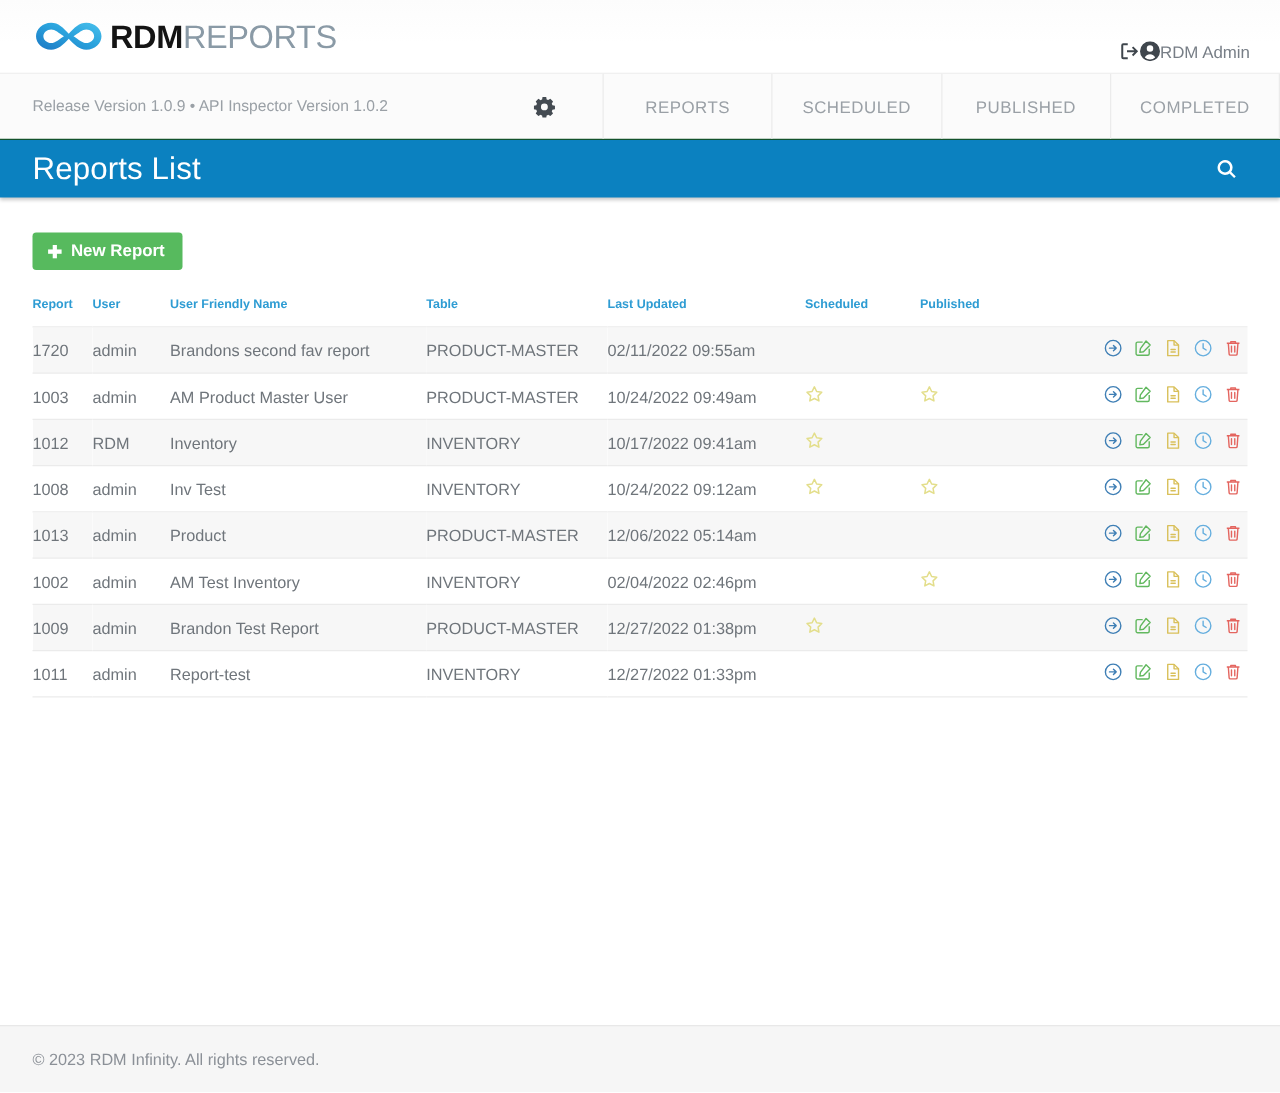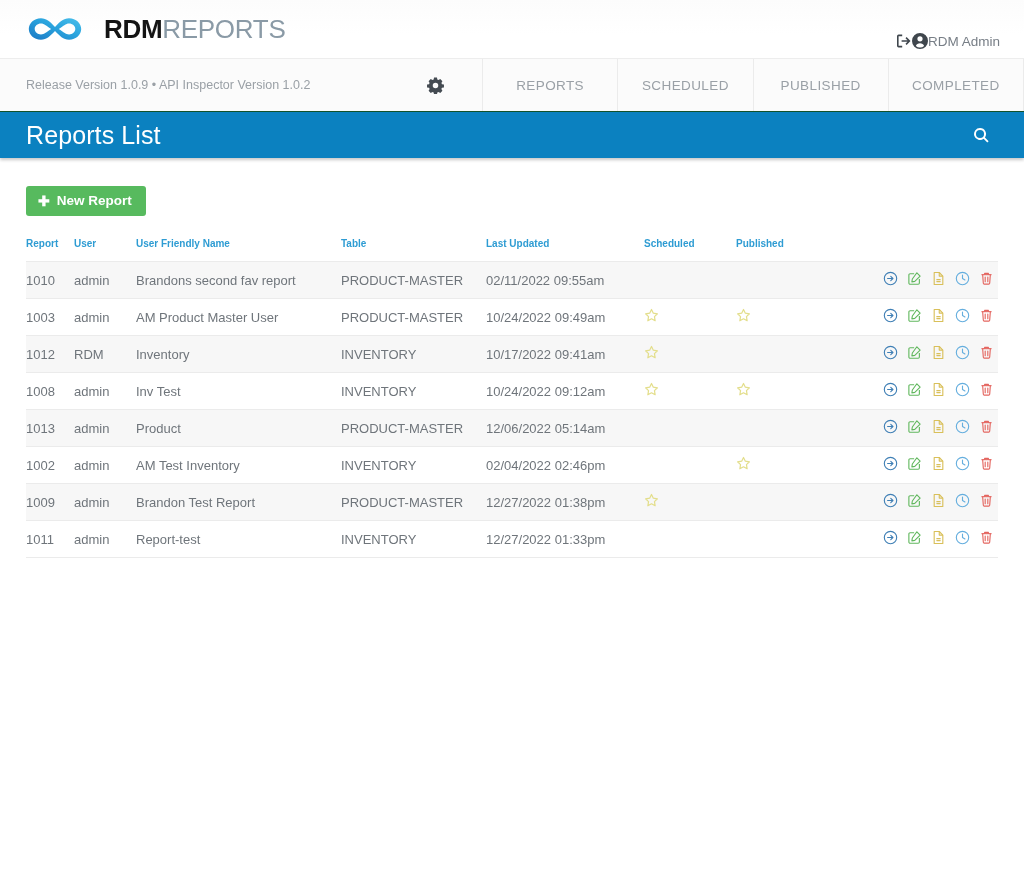--- a/index.html
+++ b/index.html
@@ -26,21 +26,21 @@
     background: linear-gradient(to bottom, #fcfcfc 0%, #ffffff 60%, #ffffff 100%);
     display: flex;
     align-items: center;
     justify-content: space-between;
     padding: 0 24px 0 26px;
     flex: 0 0 auto;
   }
   .brand {
     display: flex;
     align-items: center;
-    gap: 20px;
+    gap: 4px;
     user-select: none;
   }
   .brand-mark { display: block; width: 58px; height: 30px; }
   .brand-text {
     font-size: 26px;
     letter-spacing: -0.3px;
     line-height: 1;
     white-space: nowrap;
   }
   .brand-text .b1 { color: #141414; font-weight: bold; }
@@ -298,21 +298,21 @@
           <th>User Friendly Name</th>
           <th>Table</th>
           <th>Last Updated</th>
           <th>Scheduled</th>
           <th>Published</th>
           <th></th>
         </tr>
       </thead>
       <tbody id="reports-body">
           <tr>
-            <td>1010</td>
+            <td>1720</td>
             <td>admin</td>
             <td>Brandons second fav report</td>
             <td>PRODUCT-MASTER</td>
             <td>02/11/2022 09:55am</td>
             <td><button class="star-btn star-empty">
                 <svg width="15" height="15" viewBox="0 0 16 16" fill="none" stroke="currentColor" stroke-width="1.3" stroke-linejoin="round">
                   <path d="M8 1.6l1.95 3.95 4.35.64-3.15 3.07.74 4.34L8 11.55l-3.89 2.05.74-4.34L1.7 6.19l4.35-.64z"></path>
                 </svg>
               </button></td>
             <td><button class="star-btn star-empty">
@@ -717,13 +717,16 @@
                     <path d="M3.9 3.9l.7 9.2a1 1 0 0 0 1 .9h4.8a1 1 0 0 0 1-.9l.7-9.2"></path>
                     <path d="M6.6 6.4v5M9.4 6.4v5" stroke-linecap="round"></path>
                   </svg>
                 </button>
               </span></td>
           </tr>
         </tbody>
     </table>
   </div>
 
+  <div class="footer">
+    <span>© 2023 RDM Infinity. All rights reserved.</span>
+  </div>
 </div>
 
 </body></html>

